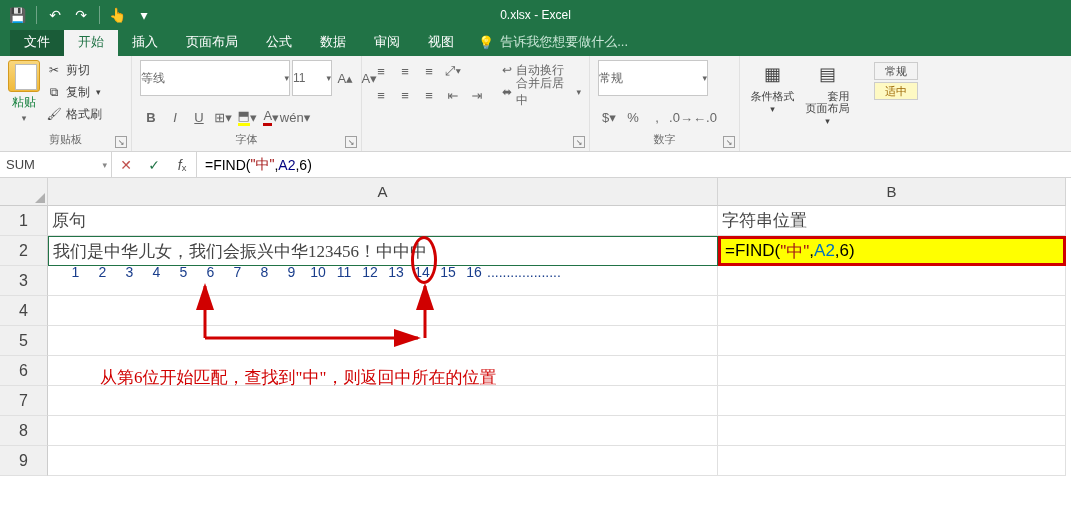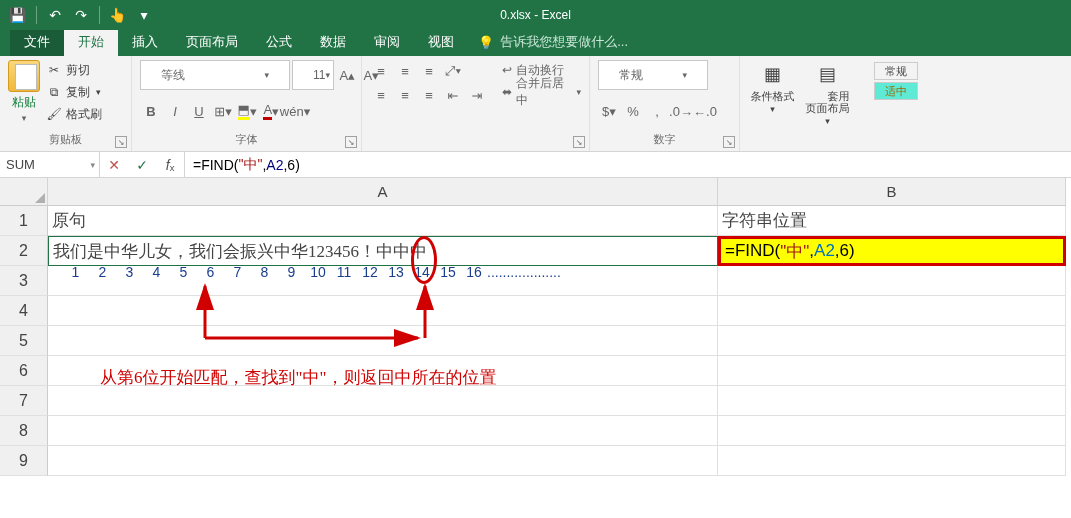--- a/index.html
+++ b/index.html
@@ -31,21 +31,21 @@
 .paste-icon{width:32px;height:32px;background:linear-gradient(#f9d77e,#f0b93a);border:1px solid #d49a1f;border-radius:3px;position:relative}
 .paste-icon::before{content:"";position:absolute;top:3px;left:6px;width:20px;height:24px;background:#fff;border:1px solid #bbb}
 .paste-lbl{font-size:12px;color:#15803d}
 .clip-right{display:flex;flex-direction:column;gap:2px;font-size:12px}
 .clip-right .row{display:flex;align-items:center;gap:4px;height:20px;color:#444}
 .clip-right .ico{width:16px;height:16px;display:inline-flex;align-items:center;justify-content:center;font-size:12px}
 .disabled{color:#b0b0b0}
 
 
 .font-top{display:flex;gap:2px;align-items:center}
-.combo{height:30px;border:1px solid #c8c8c8;background:#fff;display:flex;align-items:center;padding:0 20px;font-size:12px;color:#666}
+.combo{height:36px;border:1px solid #c8c8c8;background:#fff;display:flex;align-items:center;padding:0 0;font-size:12px;color:#666}
 .combo.font{width:150px}
 .combo.size{width:40px}
 .dd{margin-left:auto;font-size:9px;color:#666}
 .sqbtn{width:22px;height:22px;border:1px solid transparent;display:flex;align-items:center;justify-content:center;font-size:13px;color:#666}
 .font-bot{display:flex;gap:2px;margin-top:4px}
 
 
 .align-rows{display:flex;flex-direction:column;gap:2px}
 .align-row{display:flex;gap:2px}
 .align-right{display:flex;flex-direction:column;gap:2px;margin-left:8px;font-size:12px}
@@ -60,21 +60,21 @@
 .stylebtn{display:flex;flex-direction:column;align-items:center;gap:2px;width:52px}
 .stylebtn .sic{width:28px;height:28px;display:flex;align-items:center;justify-content:center;font-size:18px}
 .stylebtn .slbl{font-size:11px;text-align:right;line-height:1.1}
 
 
 .cellstyles{display:flex;flex-direction:column;gap:2px;padding:2px 6px}
 .csitem{width:44px;height:18px;border:1px solid #ccc;font-size:11px;display:flex;align-items:center;justify-content:center}
 
 
 .fbar{height:26px;border-bottom:1px solid #d4d4d4;display:flex;align-items:stretch;background:#fff}
-.namebox{width:100px;border-right:1px solid #d4d4d4;display:flex;align-items:center;padding:0 6px;font-size:13px;position:relative}
+.namebox{width:112px;border-right:1px solid #d4d4d4;display:flex;align-items:center;padding:0 6px;font-size:13px;position:relative}
 .namebox .dd2{position:absolute;right:4px;font-size:9px;color:#888}
 .fb-btns{display:flex;align-items:center;border-right:1px solid #d4d4d4}
 .fb-btn{width:28px;display:flex;align-items:center;justify-content:center;color:#555;font-size:14px}
 .fb-btn.cancel{color:#c0504d}
 .fb-btn.ok{color:#217346}
 .fb-input{flex:1;display:flex;align-items:center;padding:0 8px;font-size:14px;font-family:Calibri,sans-serif}
 .fb-input .k{color:#000}
 .fb-input .s{color:#a31515}
 .fb-input .r{color:#00007f}
 .fb-input .n{color:#000}
@@ -257,21 +257,21 @@
 页面布局</div>
         <div style="font-size:9px">▾</div>
       </div>
     </div>
     <div class="glabel">&nbsp;</div>
   </div>
 
   <div class="group" style="width:70px;border-right:none;padding-right:0">
     <div class="cellstyles">
       <div class="csitem">常规</div>
-      <div class="csitem" style="background:#5eead4;color:#9c6500">适中</div>
+      <div class="csitem" style="background:#fef9c3;color:#9c6500">适中</div>
     </div>
     <div class="glabel">&nbsp;</div>
   </div>
 
 </div>
 
 <div class="fbar">
   <div class="namebox">
     <span>SUM</span>
     <span class="dd2">▾</span>

